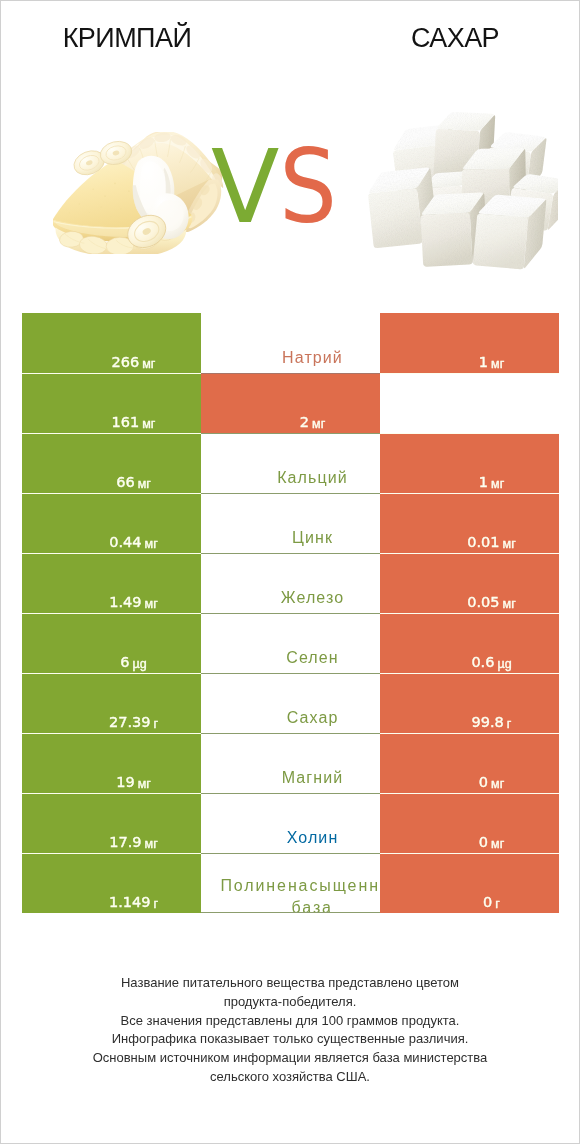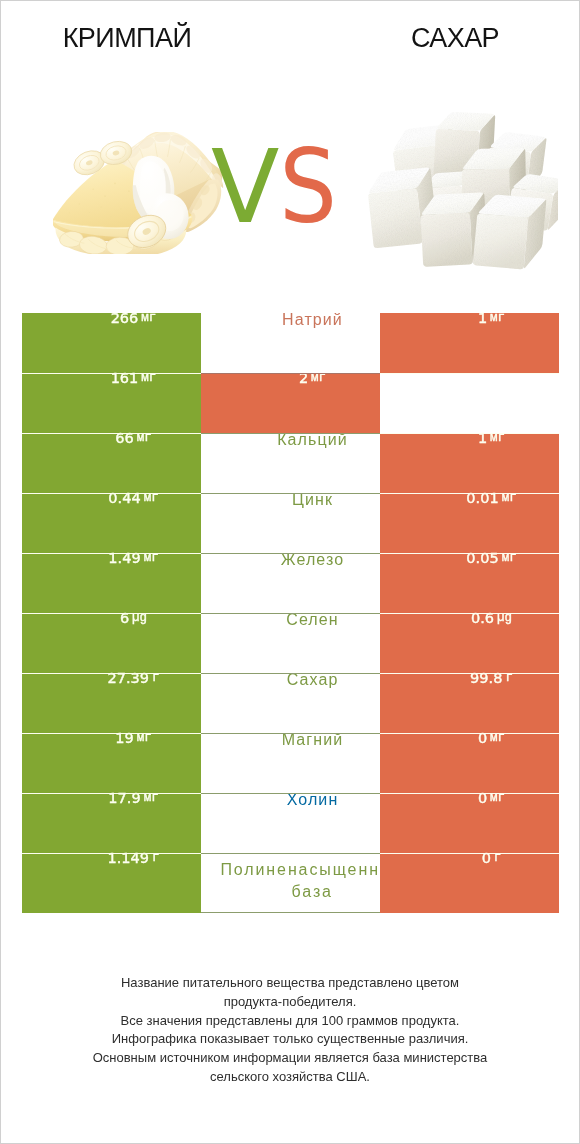--- a/index.html
+++ b/index.html
@@ -15,30 +15,30 @@
   
   .hero{position:absolute;left:0;top:70px;width:578px;height:225px;}
   .hero-img{position:absolute;}
   .vs{position:absolute;left:0;top:66px;width:552px;text-align:center;font-family:"DejaVu Sans Condensed","DejaVu Sans",sans-serif;font-size:101px;line-height:101px;font-weight:400;letter-spacing:0px;}
   .vs .v{color:#7cab33;display:inline-block;transform:scaleX(1.10) translateX(-5.5px);transform-origin:left center;}
   .vs .s{color:#e2694a;}
 
   
   .tbl{position:absolute;left:21px;top:312.4px;width:537px;}
   .row{position:relative;height:60px;display:flex;}
-  .cell{height:100%;display:flex;align-items:flex-start;justify-content:center;box-sizing:border-box;padding-left:44px;}
+  .cell{height:100%;display:flex;align-items:flex-end;justify-content:center;box-sizing:border-box;padding-left:44px;}
   .cl .val,.cr .val{position:relative;top:-3px;}
   .cl .unit,.cr .unit{position:relative;top:-2.5px;}
   .cl,.cr{width:179px;flex:0 0 179px;color:#fdfff0;}
   .cl{background:#82a732;position:relative;z-index:2;}
   .cr{background:#e06c4a;position:relative;z-index:2;}
   .cm{width:179px;flex:0 0 179px;background:#fff;text-align:center;line-height:22px;overflow:hidden;position:relative;z-index:1;}
   .cm .lbl{display:block;white-space:normal;width:179px;}
   .val{font-family:"DejaVu Sans",sans-serif;font-size:14.5px;font-weight:400;letter-spacing:0px;-webkit-text-stroke:0.42px currentColor;}
-  .unit{font-family:Liberation Mono, monospace;font-size:12.5px;font-weight:400;margin-left:3px;letter-spacing:0px;-webkit-text-stroke:0.40px currentColor;}
+  .unit{font-family:Liberation Sans, sans-serif;font-size:12.5px;font-weight:400;margin-left:3px;letter-spacing:0px;-webkit-text-stroke:0.40px currentColor;}
   .lbl{font-size:16px;font-weight:400;letter-spacing:1.1px;position:relative;top:-4px;}
   
   .row .divl{position:absolute;left:0;top:0;width:179px;height:1px;z-index:4;}
   .row .divr{position:absolute;left:358px;top:0;width:179px;height:1px;z-index:4;}
   .row .divm{position:absolute;left:179px;top:0;width:179px;height:1px;z-index:4;}
 
   
   .footer{position:absolute;left:0;top:973px;width:578px;text-align:center;color:#2e2e2e;font-size:13px;line-height:18.8px;}
 </style>
 </head>

